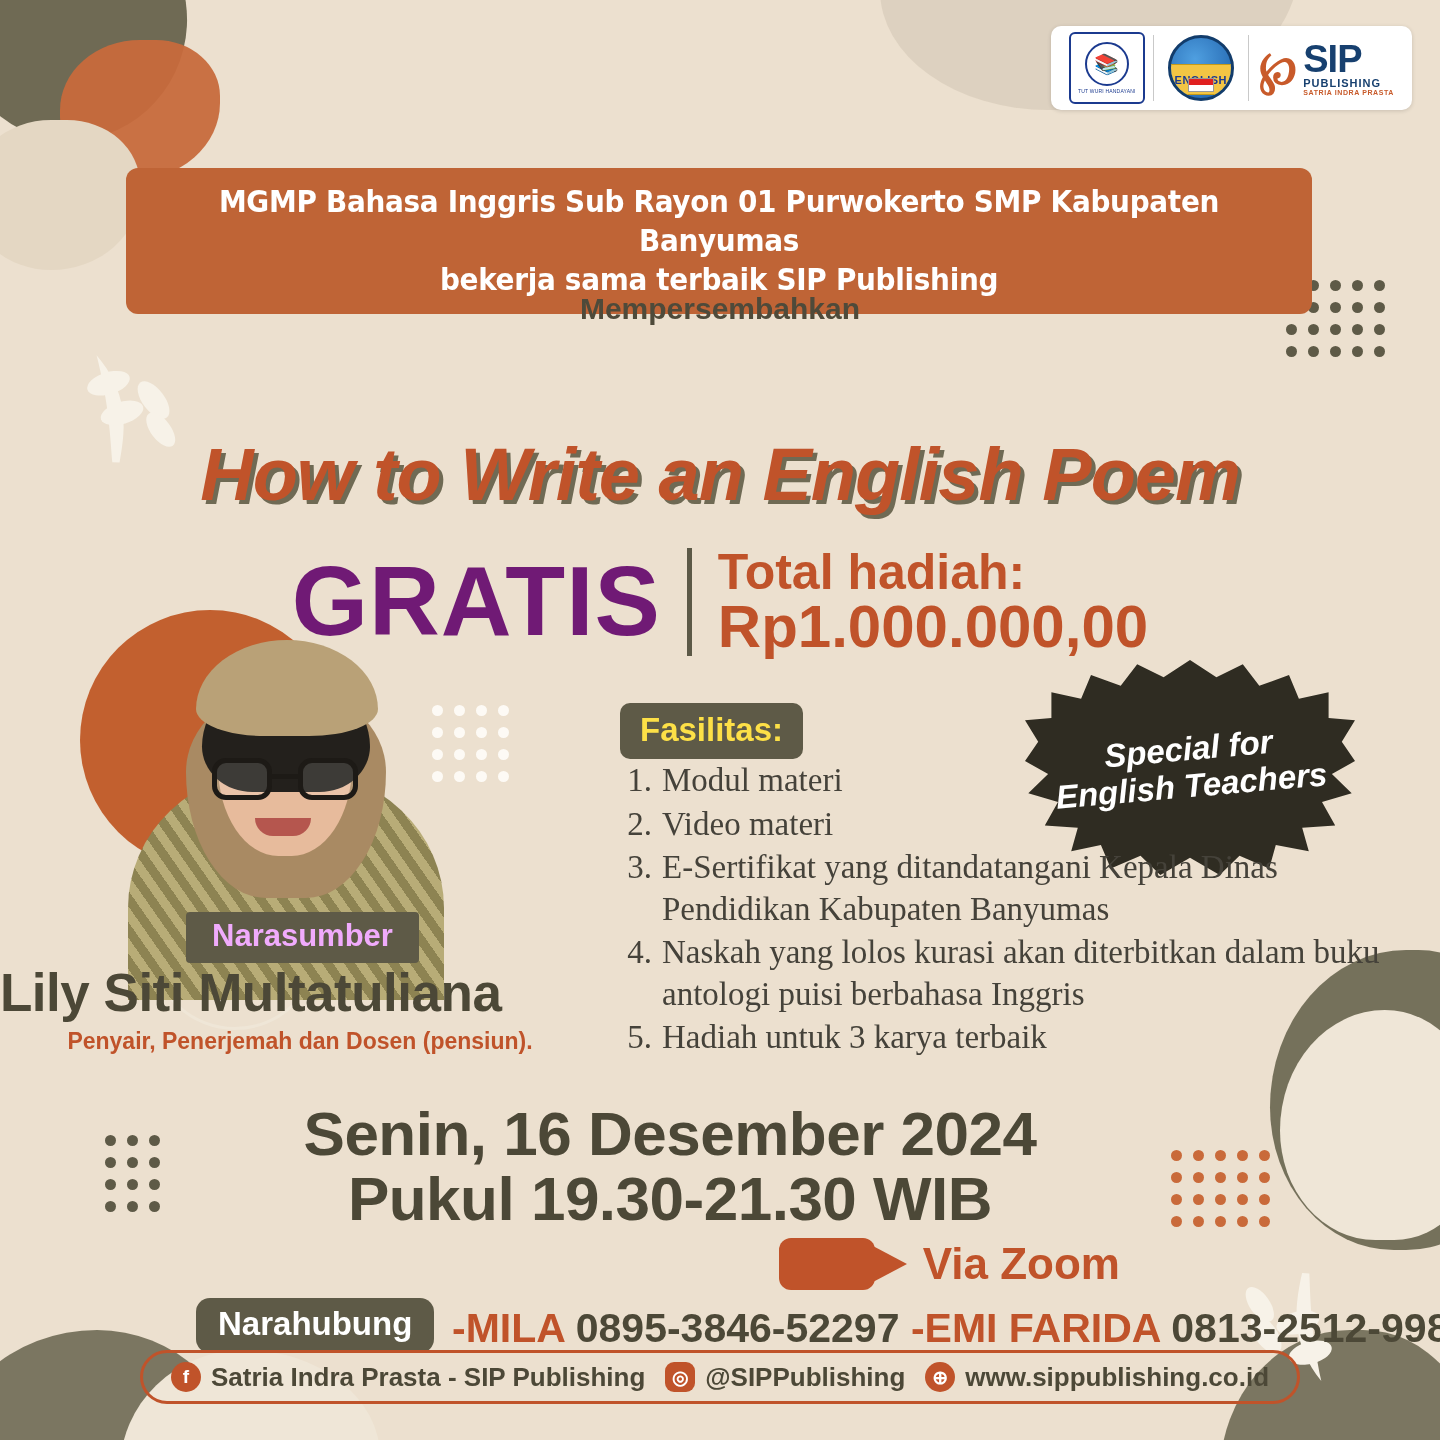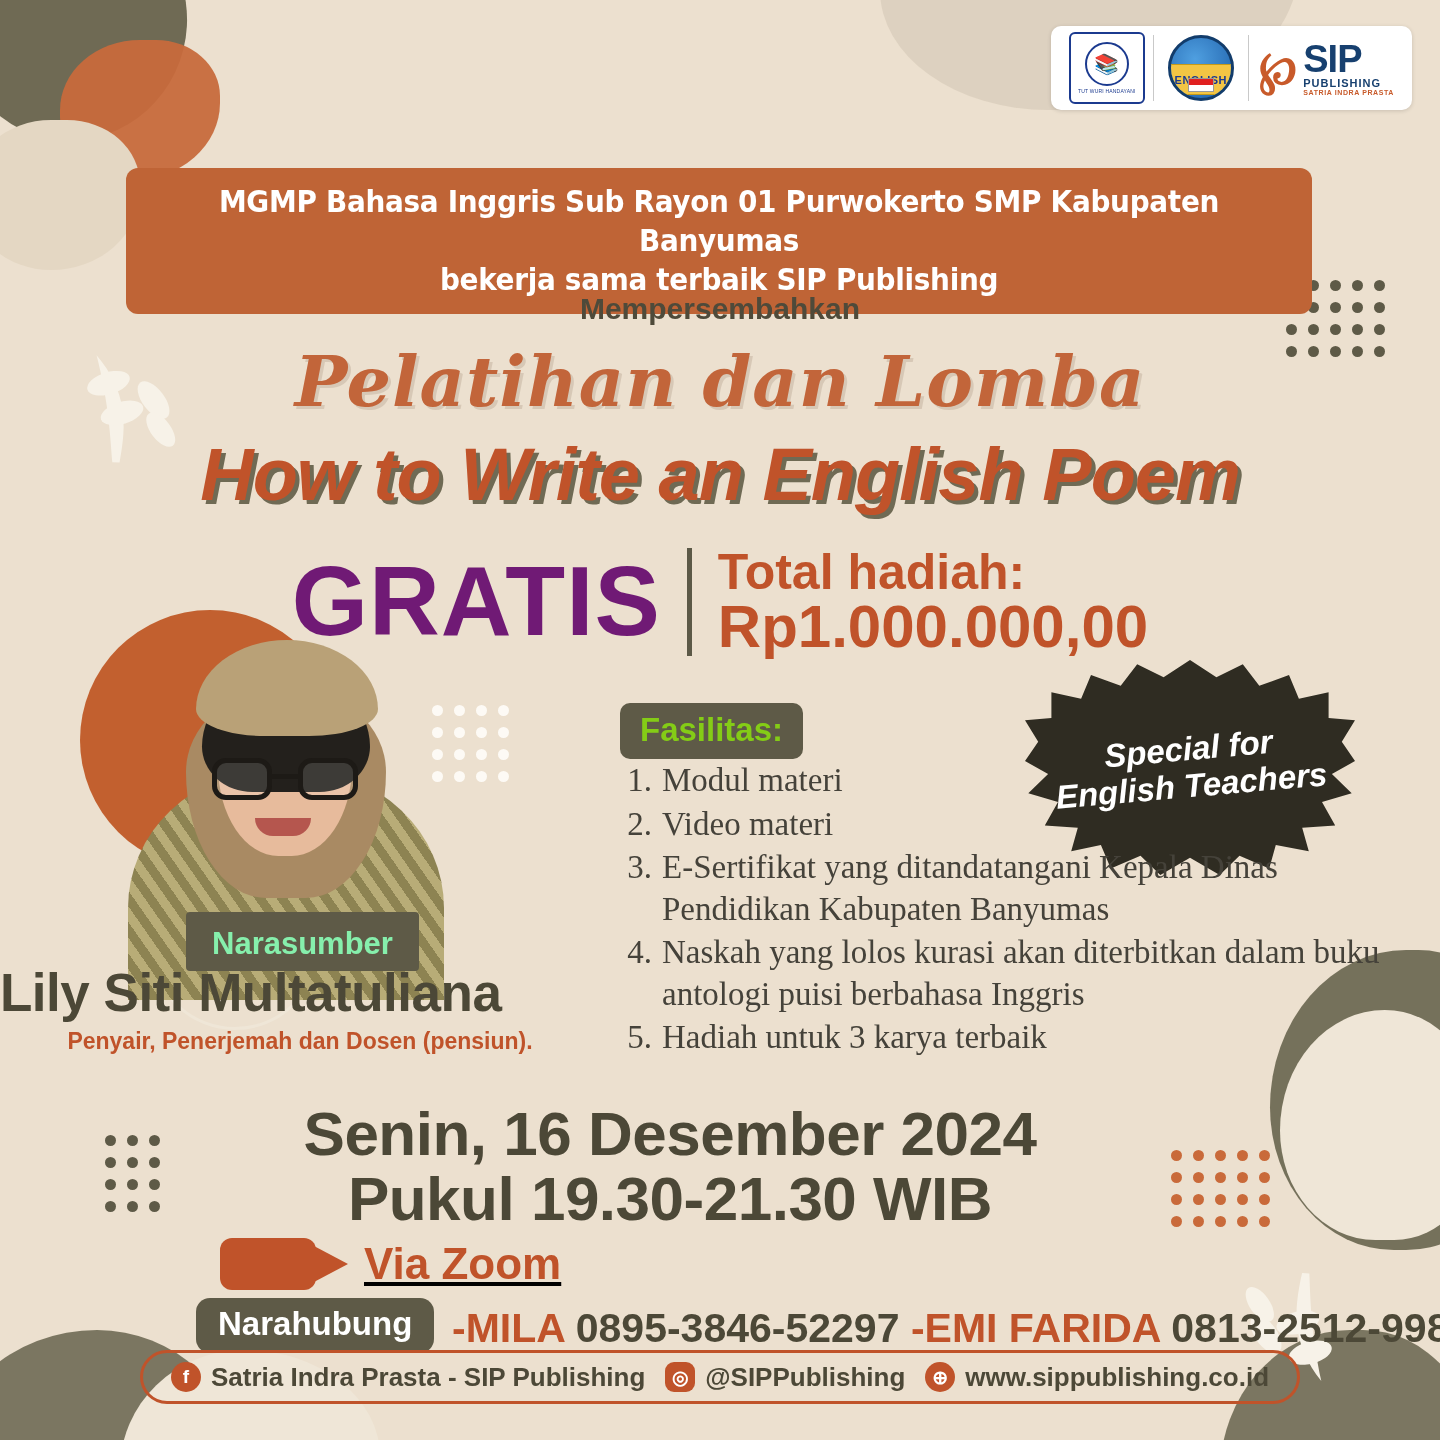--- a/index.html
+++ b/index.html
@@ -175,21 +175,21 @@
     font-family: "Liberation Sans", sans-serif;
   }
   .divider-v { width: 5px; height: 108px; background: #5c5947; }
   .hadiah { line-height: 1.0; }
   .hadiah .l1 { font-size: 50px; font-weight: 800; color: #c0532a; }
   .hadiah .l2 { font-size: 60px; font-weight: 800; color: #c0532a; }
 
   
   .fasilitas-tag {
     position: absolute; top: 703px; left: 620px;
-    background: #5e5a47; color: #84cc16;
+    background: #5e5a47; color: #fde047;
     font-size: 33px; font-weight: 800;
     padding: 8px 20px 10px; border-radius: 10px;
   }
   .fasilitas-list {
     position: absolute; top: 760px; left: 618px; width: 790px;
     font-family: "Liberation Serif", serif;
     font-size: 33px; color: #45423a; line-height: 1.26;
   }
   .fasilitas-list li { list-style: none; display: flex; gap: 10px; margin-bottom: 2px;}
   .fasilitas-list li .num { width: 34px; flex: none; text-align: right; }
@@ -269,23 +269,23 @@
   .person .glasses .bridge {
     position: absolute; top: 16px; left: 59px; width: 28px; height: 5px; background: #1d1a16;
   }
   .person .mouth {
     position: absolute; top: 238px; left: 135px; width: 56px; height: 18px;
     background: #b5564e; border-radius: 0 0 28px 28px;
   }
 
   .narasumber-tag {
     position: absolute; top: 912px; left: 186px;
-    background: #5e5a47; color: #86efac;
+    background: #5e5a47; color: #f0abfc;
     font-size: 31px; font-weight: 700;
-    padding: 14px 26px 9px; border-radius: 4px;
+    padding: 6px 26px 9px; border-radius: 4px;
   }
   .speaker-name {
     position: absolute; top: 962px; left: 0; width: 600px;
     text-align: left;
     font-size: 53px; font-weight: 800; color: #4c4837;
     letter-spacing: -.5px;
   }
   .speaker-role {
     position: absolute; top: 1028px; left: 0; width: 600px;
     text-align: center;
@@ -298,21 +298,21 @@
     text-align: center; font-size: 62px; font-weight: 800; color: #4c4837;
     letter-spacing: -.5px;
   }
   .date-line2 {
     position: absolute; top: 1163px; left: 220px; width: 900px;
     text-align: center; font-size: 62px; font-weight: 800; color: #4c4837;
     letter-spacing: -.5px;
   }
   .zoom-row {
     position: absolute; top: 1238px; left: 220px; width: 900px;
-    display: flex; align-items: center; justify-content: flex-start; gap: 16px; text-decoration: underline;
+    display: flex; align-items: center; justify-content: flex-end; gap: 16px;
   }
   .cam-icon {
     width: 128px; height: 52px; position: relative;
   }
   .cam-icon .bodyc {
     position: absolute; left: 0; top: 0; width: 96px; height: 52px;
     background: #c0532a; border-radius: 12px;
   }
   .cam-icon .lensc {
     position: absolute; right: 0; top: 8px;
@@ -496,21 +496,20 @@
       </div>
     </div>
   </div>
 
   <div class="header-band">
     <div class="line">MGMP Bahasa Inggris Sub Rayon 01 Purwokerto SMP Kabupaten Banyumas</div>
     <div class="line">bekerja sama terbaik SIP Publishing</div>
   </div>
 
   <div class="mempersembahkan">Mempersembahkan</div>
-  <div class="script-title">Pelatihan dan Lomba</div>
   <div class="main-title">How to Write an English Poem</div>
 
   <div class="gratis-row">
     <div class="gratis">GRATIS</div>
     <div class="divider-v"></div>
     <div class="hadiah">
       <div class="l1">Total hadiah:</div>
       <div class="l2">Rp1.000.000,00</div>
     </div>
   </div>

